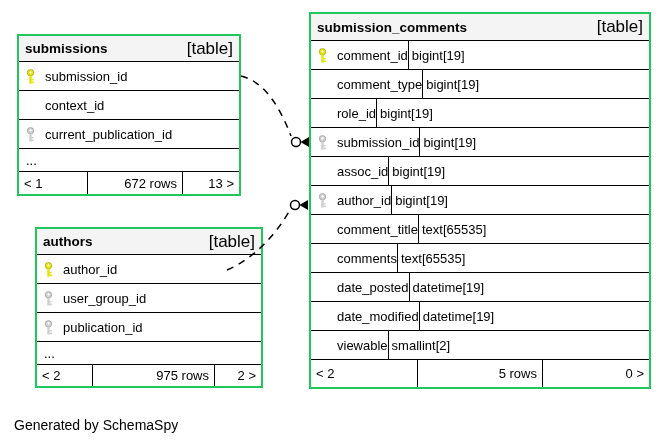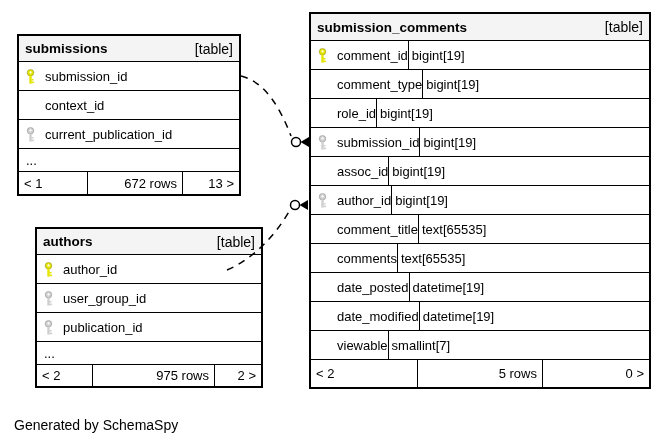--- a/index.html
+++ b/index.html
@@ -1,25 +1,25 @@
 <!DOCTYPE html>
 <html><head>
 <meta charset="utf-8">
 <style>
   html,body{margin:0;padding:0;background:#ffffff;}
   body{width:667px;height:447px;position:relative;overflow:hidden;
        font-family:"Liberation Sans",sans-serif;color:#000;}
 
   
-  .node{position:absolute;background:#fff;border:2px solid #000000;
+  .node{position:absolute;background:#fff;border:2px solid #22c55e;
         box-sizing:border-box;display:flex;flex-direction:column;font-size:13px;}
   .hdr{background:#f4f4f4;border-bottom:1px solid #000;display:flex;
        align-items:center;padding:0 6px;box-sizing:border-box;flex:0 0 auto;}
   .title{font-weight:bold;font-size:13.5px;white-space:nowrap;}
-  .badge{margin-left:auto;font-size:14px;white-space:nowrap;}
+  .badge{margin-left:auto;font-size:17px;white-space:nowrap;}
   .row{display:flex;align-items:center;border-bottom:1px solid #000;
        padding-left:6px;box-sizing:border-box;flex:0 0 auto;overflow:hidden;}
   .cname{white-space:nowrap;}
   .keyicon{flex:0 0 11px;width:11px;height:15px;margin-right:9px;line-height:0;}
   .keyicon.pk{color:#e4e400;}
   .keyicon.fk{color:#cfcfcf;}
   .keyicon.none{visibility:hidden;}
   .ctype{flex:0 0 106px;align-self:stretch;border-left:1px solid #000;
          display:flex;align-items:center;padding-left:3px;box-sizing:border-box;
          white-space:nowrap;}
@@ -216,21 +216,21 @@
     <span class="ctype">datetime[19]</span>
   </div>
   <div class="row">
     <span class="keyicon none"><svg width="11" height="15" viewBox="0 0 11 15"></svg></span>
     <span class="cname">date_modified</span>
     <span class="ctype">datetime[19]</span>
   </div>
   <div class="row">
     <span class="keyicon none"><svg width="11" height="15" viewBox="0 0 11 15"></svg></span>
     <span class="cname">viewable</span>
-    <span class="ctype">smallint[7]</span>
+    <span class="ctype">smallint[2]</span>
   </div>
 
   <div class="foot">
     <span class="fcell first">&lt; 2</span>
     <span class="fcell mid r">5 rows</span>
     <span class="fcell last r">0 &gt;</span>
   </div>
 </div>
 
 <svg id="edges" viewBox="0 0 667 447" xmlns="http://www.w3.org/2000/svg">

